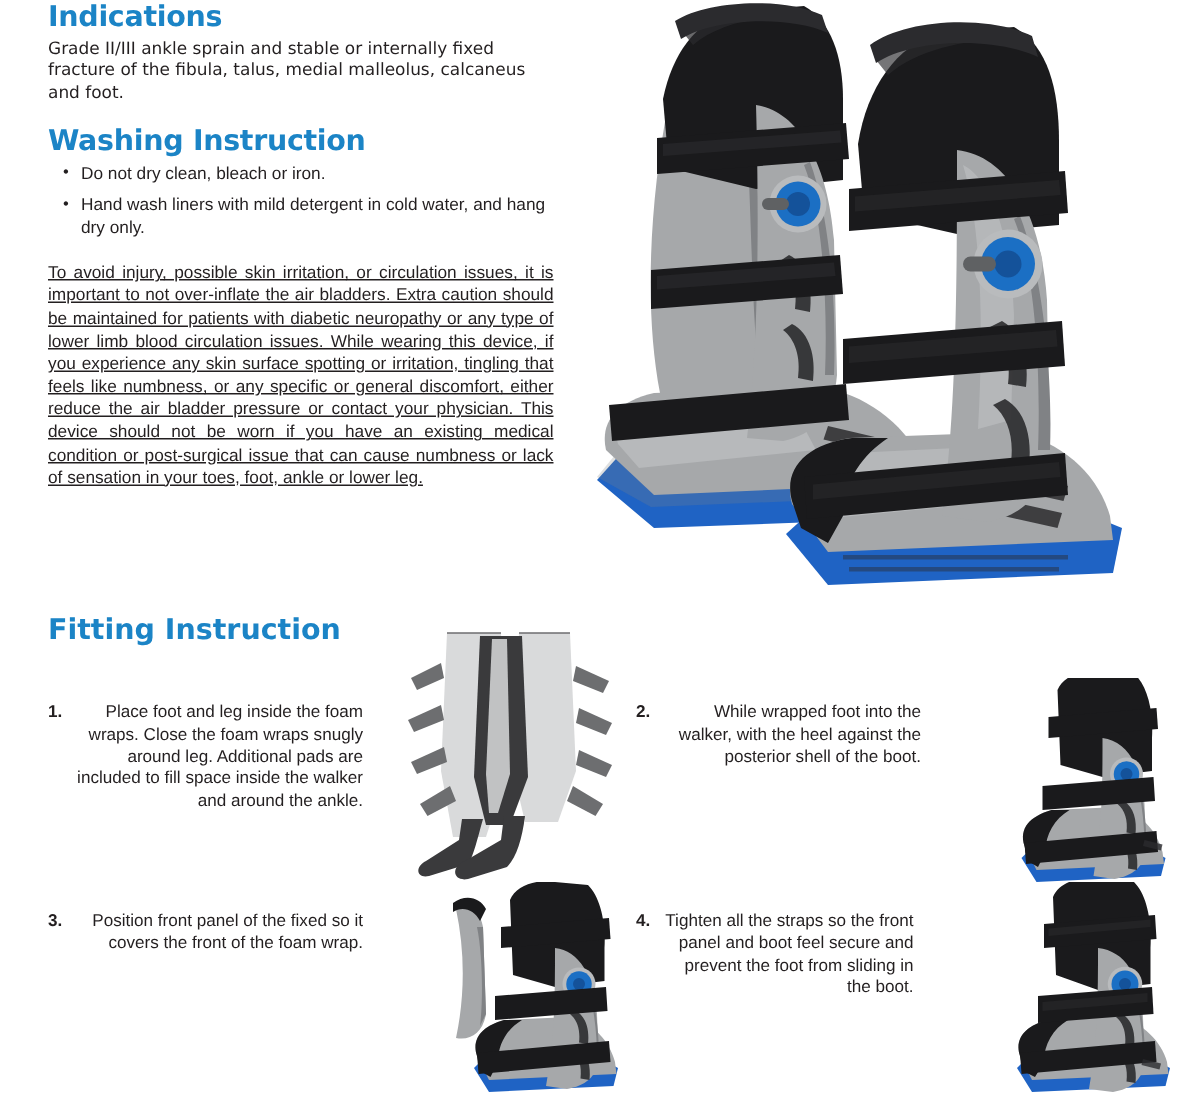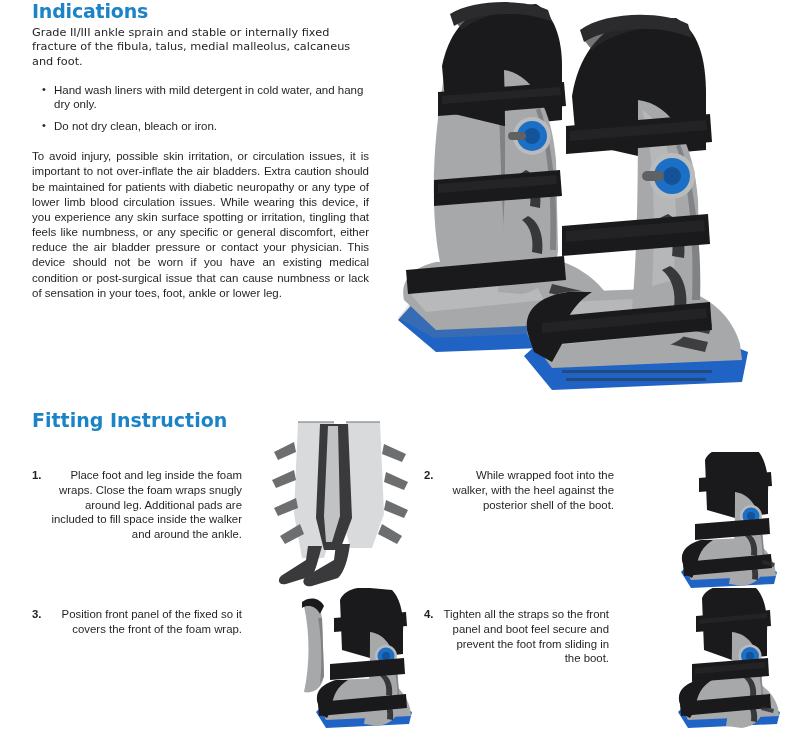--- a/index.html
+++ b/index.html
@@ -63,20 +63,21 @@
     color: #231f20;
     font-size: 11px;
   }
   .safety-body {
     font-size: 11.5px;
     line-height: 1.32;
     text-align: justify;
     color: #231f20;
     width: 337px;
     margin: 3px 0 0 0;
+    text-decoration: underline;
   }
 
   
   .fitting-title {
     position: absolute;
     left: 4px;
     top: 409px;
     font-family: "DejaVu Sans", sans-serif;
     color: #1b84c6;
     font-size: 19px;
@@ -126,23 +127,24 @@
 </head>
 <body>
 
 <div class="page">
 
   <div class="left-col">
 
     <h2 class="section-title">Indications</h2>
     <p class="indications-body">Grade II/III ankle sprain and stable or internally fixed fracture of the fibula, talus, medial malleolus, calcaneus and foot.</p>
 
+    <h2 class="section-title">Washing Instruction</h2>
     <ul class="wash-list">
+      <li>Do not dry clean, bleach or iron.</li>
       <li>Hand wash liners with mild detergent in cold water, and hang dry only.</li>
-      <li>Do not dry clean, bleach or iron.</li>
     </ul>
 
     <p class="safety-body">To avoid injury, possible skin irritation, or circulation issues, it is important to not over-inflate the air bladders. Extra caution should be maintained for patients with diabetic neuropathy or any type of lower limb blood circulation issues. While wearing this device, if you experience any skin surface spotting or irritation, tingling that feels like numbness, or any specific or general discomfort, either reduce the air bladder pressure or contact your physician. This device should not be worn if you have an existing medical condition or post-surgical issue that can cause numbness or lack of sensation in your toes, foot, ankle or lower leg.</p>
   </div>
 
   <h2 class="fitting-title">Fitting Instruction</h2>
 
   <div class="step" id="step1">
     <span class="num">1.</span>
     <span class="txt">Place foot and leg inside the foam wraps. Close the foam wraps snugly around leg. Additional pads are included to fill space inside the walker and around the ankle.</span>

